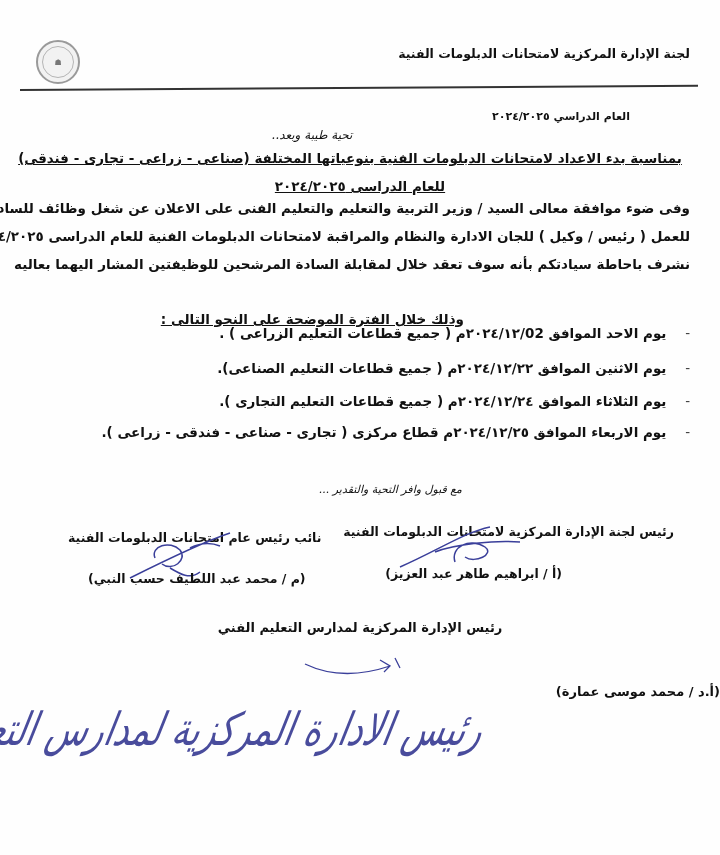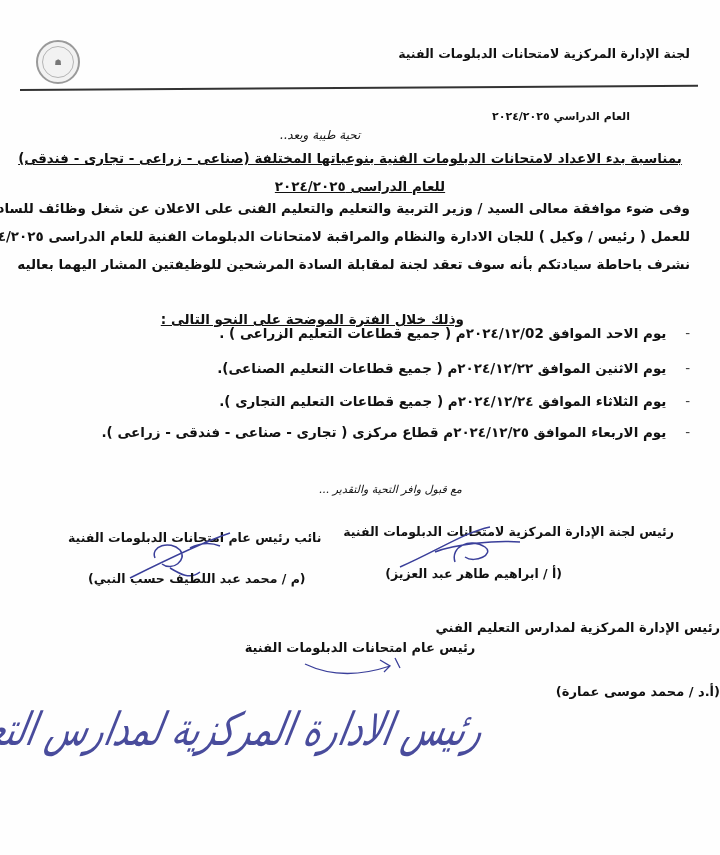--- a/index.html
+++ b/index.html
@@ -13,21 +13,21 @@
           border: 2px solid #9a9a9a; background: #f2f2f2; display: flex; align-items: center; justify-content: center; }
   .seal-inner { width: 32px; height: 32px; border-radius: 50%; border: 1px solid #b5b5b5; display: flex; align-items: center; justify-content: center; font-size: 8px; color: #777; }
 
   .hdr1 { right: 30px; top: 46px; font-size: 12.5px; font-weight: bold; }
   .hdr2 { right: 90px; top: 66px; font-size: 11px; font-weight: bold; margin-top: 44px; }
   .hrule { left: 20px; top: 89px; width: 678px; height: 0; border-top: 2px solid #333; transform: rotate(-0.35deg); transform-origin: left; }
 
   .addressee { right: 30px; top: 100px; font-size: 14px; font-weight: bold; }
   .addressee .dots { color: #777; font-weight: normal; letter-spacing: 1px; }
 
-  .greeting { left: 8px; width: 624px; top: 128px; text-align: center; font-size: 12px; font-family: "DejaVu Serif", serif; font-style: italic; }
+  .greeting { left: 0; width: 624px; top: 128px; text-align: center; font-size: 12px; font-family: "DejaVu Serif", serif; font-style: italic; }
   .subject1 { left: 0; width: 700px; top: 150px; text-align: center; font-size: 13.5px; font-weight: bold; text-decoration: underline; }
   .subject2 { left: 0; width: 720px; top: 178px; text-align: center; font-size: 13.5px; font-weight: bold; text-decoration: underline; }
 
   .para { right: 30px; font-size: 13.5px; font-weight: bold; white-space: nowrap; }
   .p1 { top: 200px; }
   .p2 { top: 228px; }
   .p3 { top: 256px; }
   .p5 { right: 256px; top: 311px; text-decoration: underline; }
 
   .sched { right: 30px; font-size: 13.5px; font-weight: bold; white-space: nowrap; }
@@ -38,21 +38,21 @@
   .s4 { top: 424px; }
 
   .closing { right: 258px; top: 483px; font-size: 11px; font-family: "DejaVu Serif", serif; font-style: italic; }
 
   .sig-title { font-size: 12.5px; font-weight: bold; white-space: nowrap; }
   .st-right { right: 46px; top: 524px; }
   .sn-right { right: 158px; top: 566px; }
   .st-left { left: 68px; top: 530px; }
   .sn-left { left: 88px; top: 571px; }
 
-  .center-title1 { left: 0; width: 720px; top: 620px; font-size: 13px; font-weight: bold; }
+  .center-title1 { left: 0; width: 720px; top: 620px; text-align: center; font-size: 13px; font-weight: bold; }
   .center-title2 { left: 0; width: 720px; top: 640px; text-align: center; font-size: 13px; font-weight: bold; }
   .center-name { left: 0; width: 720px; top: 684px; text-align: right; font-size: 13px; font-weight: bold; }
 
   .signature { position: absolute; }
   .stamp { left: 250px; top: 712px; width: 230px; height: 60px; font-family: "DejaVu Serif", serif; font-size: 34px; color: #2a2d8c;
            font-style: italic; letter-spacing: -6px; transform: skewX(-12deg) scaleY(1.35); white-space: nowrap; opacity: 0.85; direction: rtl; }
 </style>
 </head>
 <body>
 
@@ -66,21 +66,21 @@
   <div class="abs rtl hdr2">العام الدراسي ٢٠٢٤/٢٠٢٥</div>
   <div class="abs hrule"></div>
 
 
   <div class="abs rtl greeting">تحية طيبة وبعد..</div>
   <div class="abs rtl subject1">بمناسبة بدء الاعداد لامتحانات الدبلومات الفنية بنوعياتها المختلفة (صناعى - زراعى - تجارى - فندقى)</div>
   <div class="abs rtl subject2">للعام الدراسى ٢٠٢٤/٢٠٢٥</div>
 
   <div class="abs rtl para p1">وفى ضوء موافقة معالى السيد / وزير التربية والتعليم والتعليم الفنى على الاعلان عن شغل وظائف للسادة المرشحين</div>
   <div class="abs rtl para p2">للعمل ( رئيس / وكيل ) للجان الادارة والنظام والمراقبة لامتحانات الدبلومات الفنية للعام الدراسى ٢٠٢٤/٢٠٢٥م</div>
-  <div class="abs rtl para p3">نشرف باحاطة سيادتكم بأنه سوف تعقد لجنة لمقابلة السادة المرشحين للوظيفتين المشار اليهما بعاليه</div>
+  <div class="abs rtl para p3">نشرف باحاطة سيادتكم بأنه سوف تعقد خلال لمقابلة السادة المرشحين للوظيفتين المشار اليهما بعاليه</div>
   <div class="abs rtl para p5">وذلك خلال الفترة الموضحة على النحو التالى :</div>
 
   <div class="abs rtl sched s1">
     <span class="dash">-</span>
     <span>يوم الاحد الموافق ٢٠٢٤/١٢/02م ( جميع قطاعات التعليم الزراعى ) .</span>
   </div>
   <div class="abs rtl sched s2">
     <span class="dash">-</span>
     <span>يوم الاثنين الموافق ٢٠٢٤/١٢/٢٢م ( جميع قطاعات التعليم الصناعى).</span>
   </div>
@@ -101,20 +101,19 @@
   </svg>
   <div class="abs rtl sig-title sn-right">(أ / ابراهيم طاهر عبد العزيز)</div>
 
   <div class="abs rtl sig-title st-left">نائب رئيس عام امتحانات الدبلومات الفنية</div>
   <svg class="signature" style="left:120px; top:528px;" width="120" height="58">
     <path d="M10 50 C40 35, 80 15, 110 5 M35 30 C30 18, 50 12, 60 22 C68 32, 52 44, 42 36 M70 20 C80 15, 90 14, 100 18 M50 40 C60 46, 70 52, 80 44" stroke="#3a3f9a" stroke-width="1.5" fill="none"></path>
   </svg>
   <div class="abs rtl sig-title sn-left">(م / محمد عبد اللطيف حسب النبي)</div>
 
   <div class="abs rtl center-title1">رئيس الإدارة المركزية لمدارس التعليم الفني</div>
-  <div class="abs rtl center-title2">رئيس عام امتحانات الدبلومات الفنية</div>
   <svg class="signature" style="left:300px; top:652px;" width="110" height="28">
     <path d="M5 12 C30 24, 60 24, 90 14 M80 8 L90 14 L84 20 M95 6 L100 16" stroke="#3a3f9a" stroke-width="1.3" fill="none"></path>
   </svg>
   <div class="abs rtl center-name">(أ.د / محمد موسى عمارة)</div>
 
   <div class="abs stamp">رئيس الادارة المركزية لمدارس التعليم الفني</div>
 </div>
 
 </body></html>

